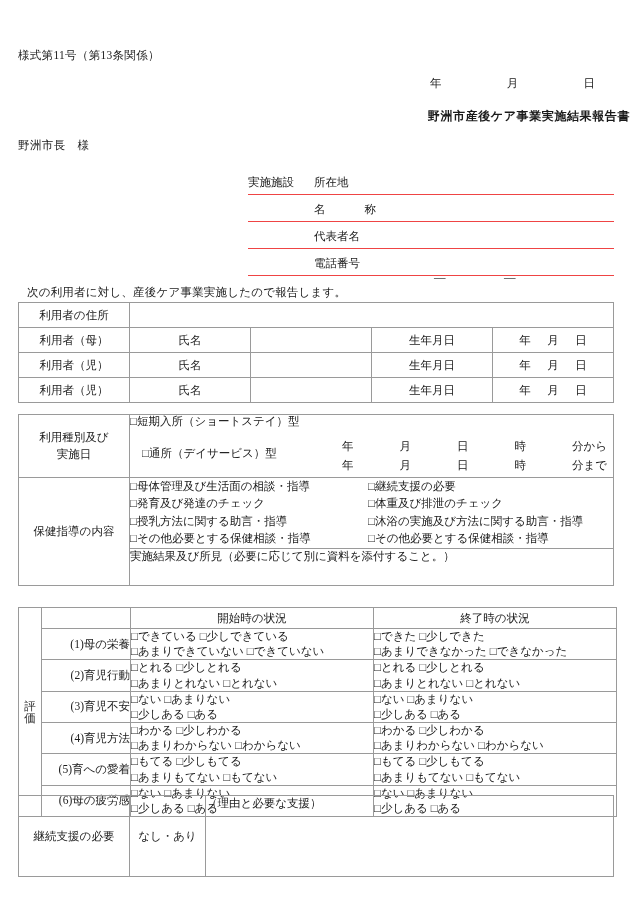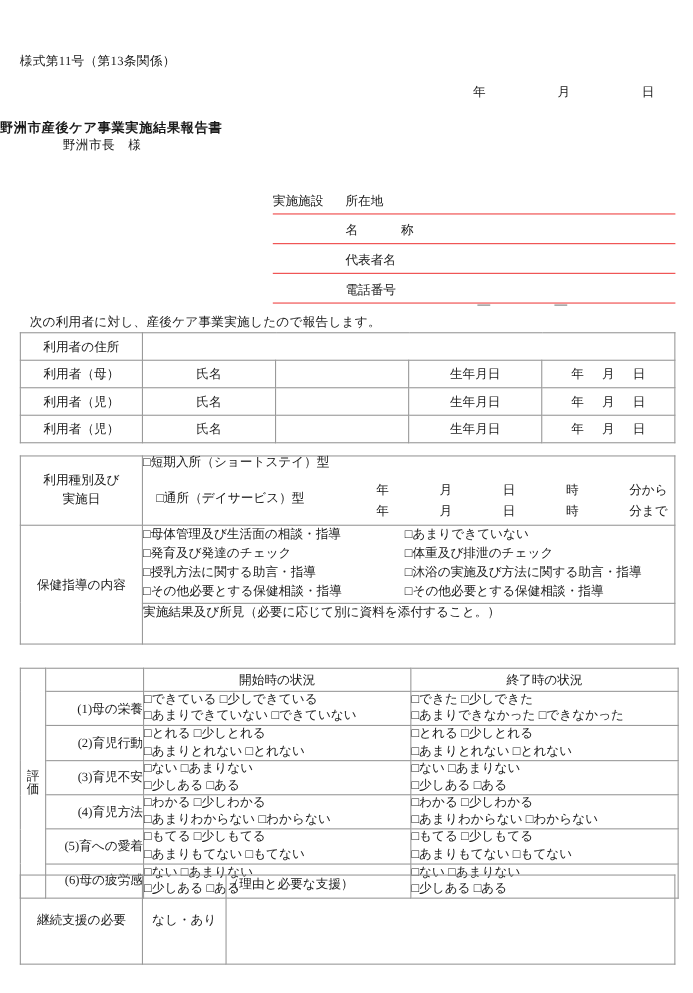--- a/index.html
+++ b/index.html
@@ -38,32 +38,31 @@
     width: 165px;
     display: flex;
     justify-content: space-between;
     font-size: 11.5px;
   }
   .doc-title {
     position: absolute;
     left: 0;
     top: 108px;
     width: 630px;
-    text-align: left;
+    text-align: right;
     font-size: 12px;
     font-weight: bold;
     letter-spacing: .6px;
   }
   .addressee {
     position: absolute;
     left: 18px;
-    top: 124px;
+    top: 138px;
     font-size: 11.5px;
     letter-spacing: .4px;
-    margin-left: 39px;
   }
 
   
   .facility {
     position: absolute;
     left: 248px;
     top: 168px;
     width: 366px;
   }
   .facility-row {
@@ -345,21 +344,21 @@
             <span>分まで</span>
           </div>
         </div>
       </td>
     </tr>
     <tr>
       <td class="guide-label" rowspan="2">保健指導の内容</td>
       <td class="guide-body">
         <div class="guide-row">
           <span class="c1">□母体管理及び生活面の相談・指導</span>
-          <span class="c2">□あまりできていない</span>
+          <span class="c2">□継続支援の必要</span>
         </div>
         <div class="guide-row">
           <span class="c1">□発育及び発達のチェック</span>
           <span class="c2">□体重及び排泄のチェック</span>
         </div>
         <div class="guide-row">
           <span class="c1">□授乳方法に関する助言・指導</span>
           <span class="c2">□沐浴の実施及び方法に関する助言・指導</span>
         </div>
         <div class="guide-row">

